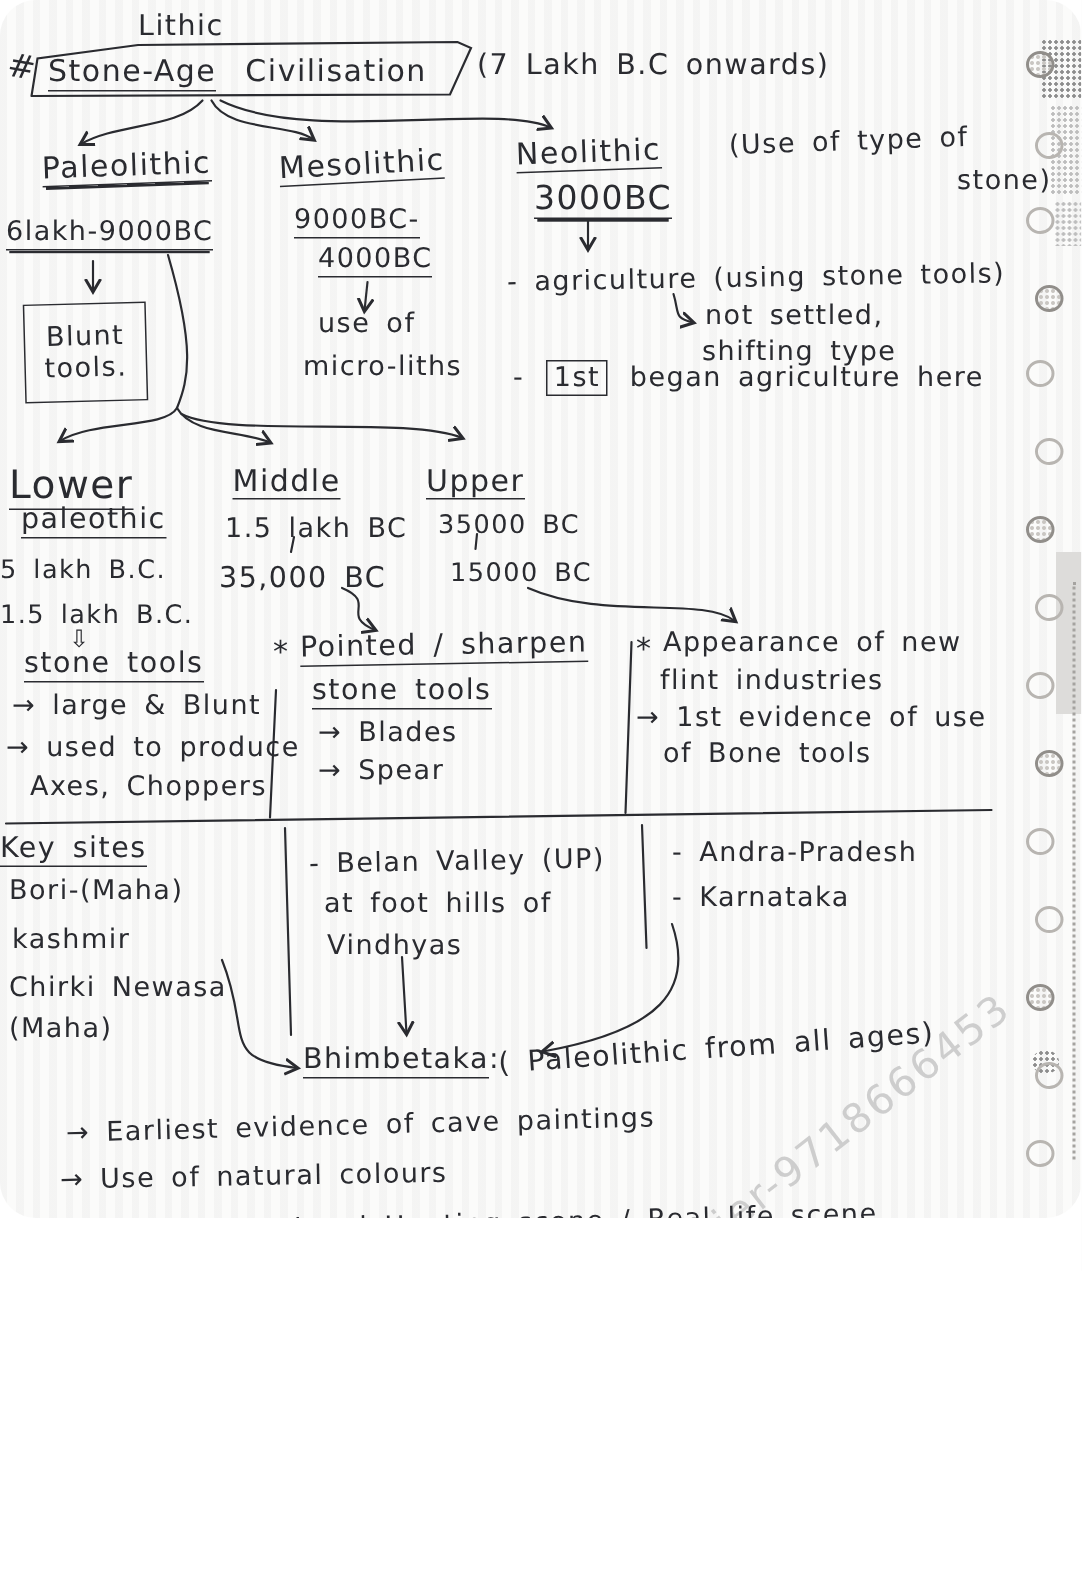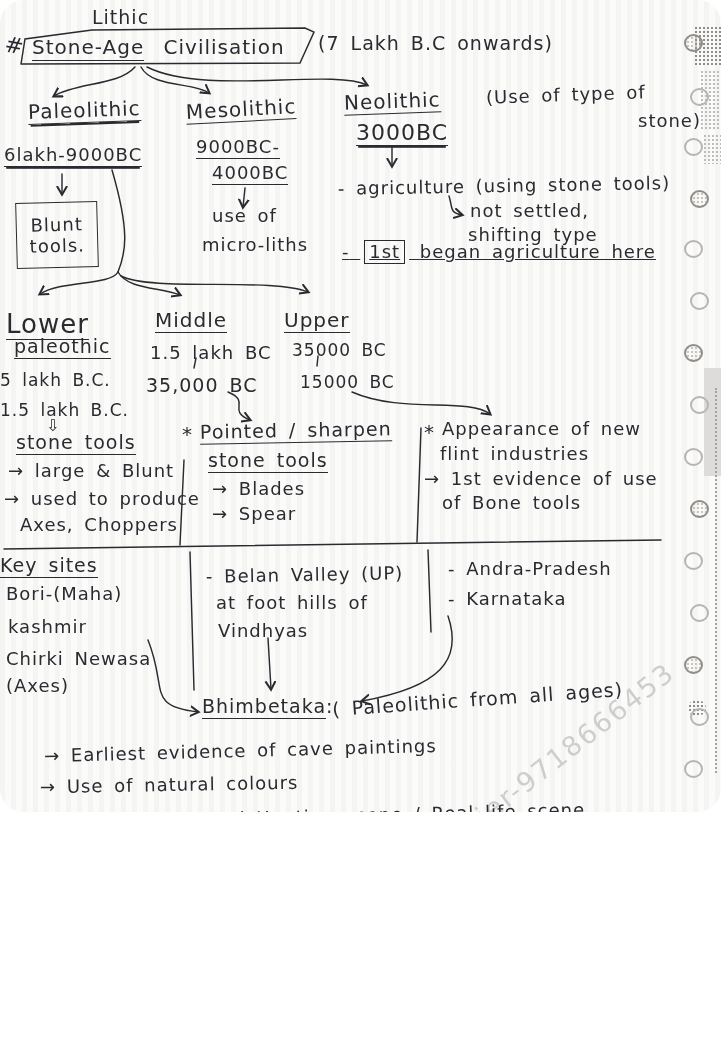--- a/index.html
+++ b/index.html
@@ -125,21 +125,21 @@
   <div id="bluntbox">
     <span>Blunt</span>
     <span>tools.</span>
   </div>
   <div class="t" style="left:212px;top:207px;font-size:18px;">use of</div>
   <div class="t" style="left:202px;top:236px;font-size:18px;">micro-liths</div>
 
   <div class="t" style="left:338px;top:177px;font-size:18px;transform:rotate(-1deg);">- agriculture (using stone tools)</div>
   <div class="t" style="left:470px;top:202px;font-size:18px;">not settled,</div>
   <div class="t" style="left:468px;top:226px;font-size:18px;">shifting type</div>
-  <div class="t" style="left:342px;top:243px;font-size:18px;text-decoration:underline;">
+  <div class="t" style="left:342px;top:243px;font-size:18px;">
     <span>-</span>
     <span class="boxed" style="margin:0 4px;">1st</span>
     <span>began agriculture here</span>
   </div>
 
   <div class="t u" style="left:6px;top:311px;font-size:26px;">Lower</div>
   <div class="t u" style="left:14px;top:337px;font-size:19px;">paleothic</div>
   <div class="t" style="left:0px;top:372px;font-size:17px;">5 lakh B.C.</div>
   <div class="t" style="left:0px;top:402px;font-size:17px;">1.5 lakh B.C.</div>
   <div class="t" style="left:46px;top:418px;font-size:16px;">⇩</div>
@@ -163,21 +163,21 @@
   <div class="t" style="left:424px;top:422px;font-size:20px;">*</div>
   <div class="t" style="left:442px;top:420px;font-size:18px;">Appearance of new</div>
   <div class="t" style="left:440px;top:445px;font-size:18px;">flint industries</div>
   <div class="t" style="left:424px;top:470px;font-size:18px;">→ 1st evidence of use</div>
   <div class="t" style="left:442px;top:494px;font-size:18px;">of Bone tools</div>
 
   <div class="t u" style="left:0px;top:556px;font-size:19px;">Key sites</div>
   <div class="t" style="left:6px;top:585px;font-size:18px;">Bori-(Maha)</div>
   <div class="t" style="left:8px;top:618px;font-size:18px;">kashmir</div>
   <div class="t" style="left:6px;top:650px;font-size:18px;">Chirki Newasa</div>
-  <div class="t" style="left:6px;top:677px;font-size:18px;">(Axes)</div>
+  <div class="t" style="left:6px;top:677px;font-size:18px;">(Maha)</div>
 
   <div class="t" style="left:206px;top:566px;font-size:18px;transform:rotate(-1deg);">- Belan Valley (UP)</div>
   <div class="t" style="left:216px;top:594px;font-size:18px;">at foot hills of</div>
   <div class="t" style="left:218px;top:622px;font-size:18px;">Vindhyas</div>
 
   <div class="t" style="left:448px;top:560px;font-size:18px;">- Andra-Pradesh</div>
   <div class="t" style="left:448px;top:590px;font-size:18px;">- Karnataka</div>
 
   <div class="t" style="left:202px;top:697px;font-size:19px;">
     <span class="u">Bhimbetaka</span><span>:</span>

